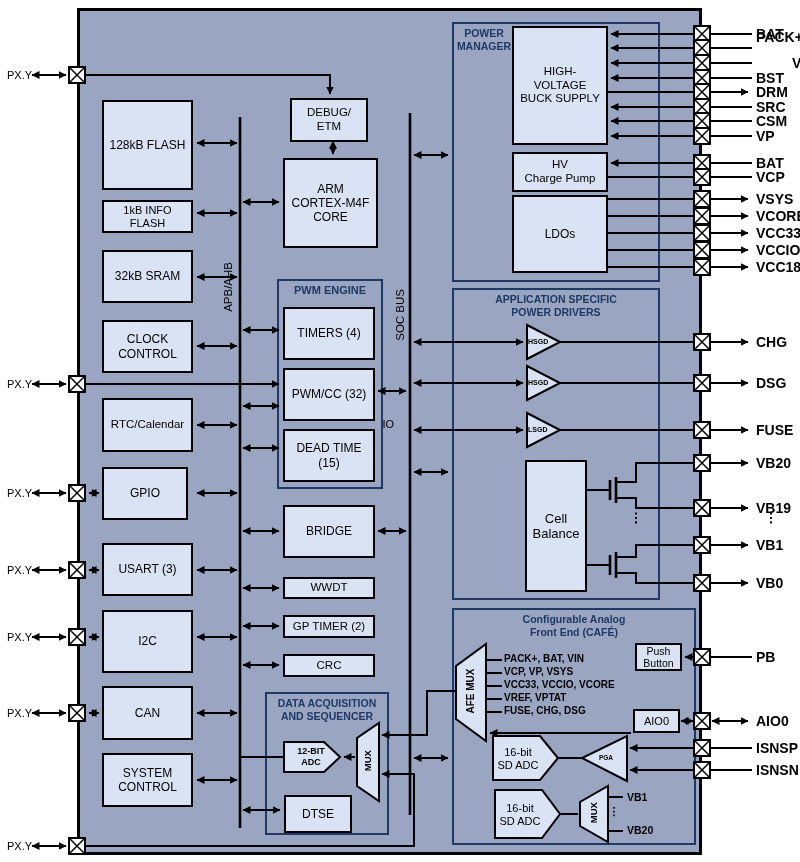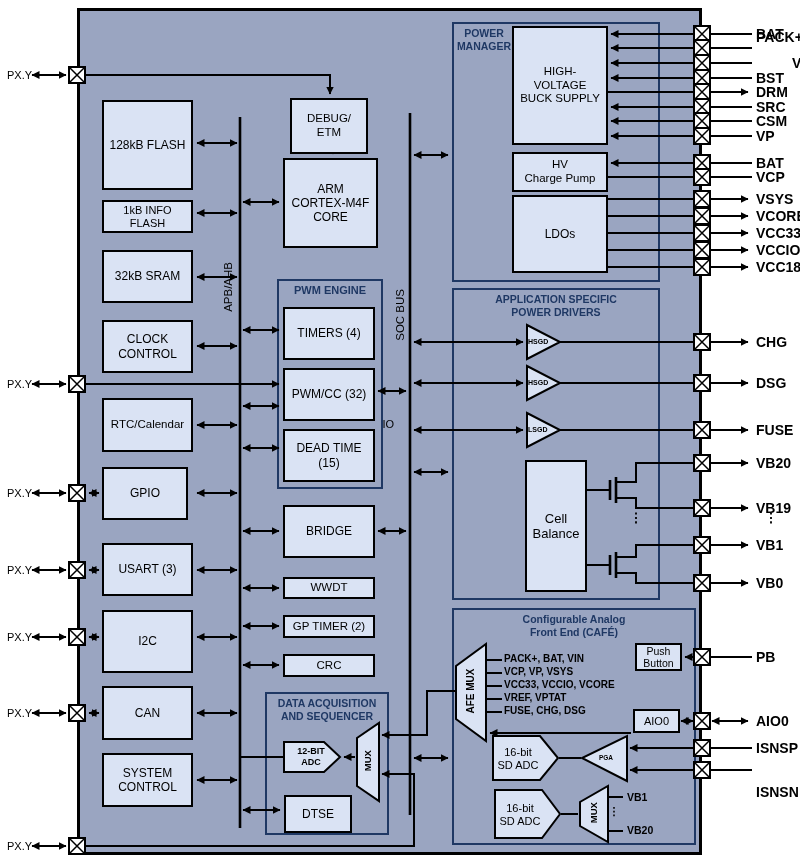--- a/index.html
+++ b/index.html
@@ -316,21 +316,21 @@
   <div class="blk" style="left:102px;top:320px;width:91px;height:53px">CLOCK
 CONTROL</div>
   <div class="blk" style="left:102px;top:398px;width:91px;height:54px;font-size:11.5px">RTC/Calendar</div>
   <div class="blk" style="left:102px;top:467px;width:86px;height:53px">GPIO</div>
   <div class="blk" style="left:102px;top:543px;width:91px;height:53px">USART (3)</div>
   <div class="blk" style="left:102px;top:610px;width:91px;height:63px">I2C</div>
   <div class="blk" style="left:102px;top:686px;width:91px;height:54px">CAN</div>
   <div class="blk" style="left:102px;top:753px;width:91px;height:54px">SYSTEM
 CONTROL</div>
 
-  <div class="blk" style="left:290px;top:98px;width:78px;height:56px;font-size:11.5px">DEBUG/
+  <div class="blk" style="left:290px;top:98px;width:78px;height:44px;font-size:11.5px">DEBUG/
 ETM</div>
   <div class="blk" style="left:283px;top:158px;width:95px;height:90px">ARM
 CORTEX-M4F
 CORE</div>
   <div class="blk" style="left:283px;top:307px;width:92px;height:53px">TIMERS (4)</div>
   <div class="blk" style="left:283px;top:368px;width:92px;height:53px">PWM/CC (32)</div>
   <div class="blk" style="left:283px;top:429px;width:92px;height:53px">DEAD TIME
 (15)</div>
   <div class="blk" style="left:283px;top:505px;width:92px;height:53px">BRIDGE</div>
   <div class="blk" style="left:283px;top:577px;width:92px;height:22px;font-size:11.5px">WWDT</div>
@@ -406,21 +406,21 @@
     <div class="lbl pin" style="left: 756px; top: 335px;">CHG</div>
     <div class="lbl pin" style="left: 756px; top: 376px;">DSG</div>
     <div class="lbl pin" style="left: 756px; top: 423px;">FUSE</div>
     <div class="lbl pin" style="left: 756px; top: 456px;">VB20</div>
     <div class="lbl pin" style="left: 756px; top: 501px;">VB19</div>
     <div class="lbl pin" style="left: 756px; top: 538px;">VB1</div>
     <div class="lbl pin" style="left: 756px; top: 576px;">VB0</div>
     <div class="lbl pin" style="left: 756px; top: 650px;">PB</div>
     <div class="lbl pin" style="left: 756px; top: 714px;">AIO0</div>
     <div class="lbl pin" style="left: 756px; top: 741px;">ISNSP</div>
-    <div class="lbl pin" style="left: 756px; top: 785px;">ISNSN</div>
+    <div class="lbl pin" style="left: 756px; top: 763px;">ISNSN</div>
     <div class="lbl pxy" style="left: 7px; top: 68px;">PX.Y</div>
     <div class="lbl pxy" style="left: 7px; top: 377px;">PX.Y</div>
     <div class="lbl pxy" style="left: 7px; top: 486px;">PX.Y</div>
     <div class="lbl pxy" style="left: 7px; top: 563px;">PX.Y</div>
     <div class="lbl pxy" style="left: 7px; top: 630px;">PX.Y</div>
     <div class="lbl pxy" style="left: 7px; top: 706px;">PX.Y</div>
     <div class="lbl pxy" style="left: 7px; top: 839px;">PX.Y</div>
   </div>
 
 </body></html>

